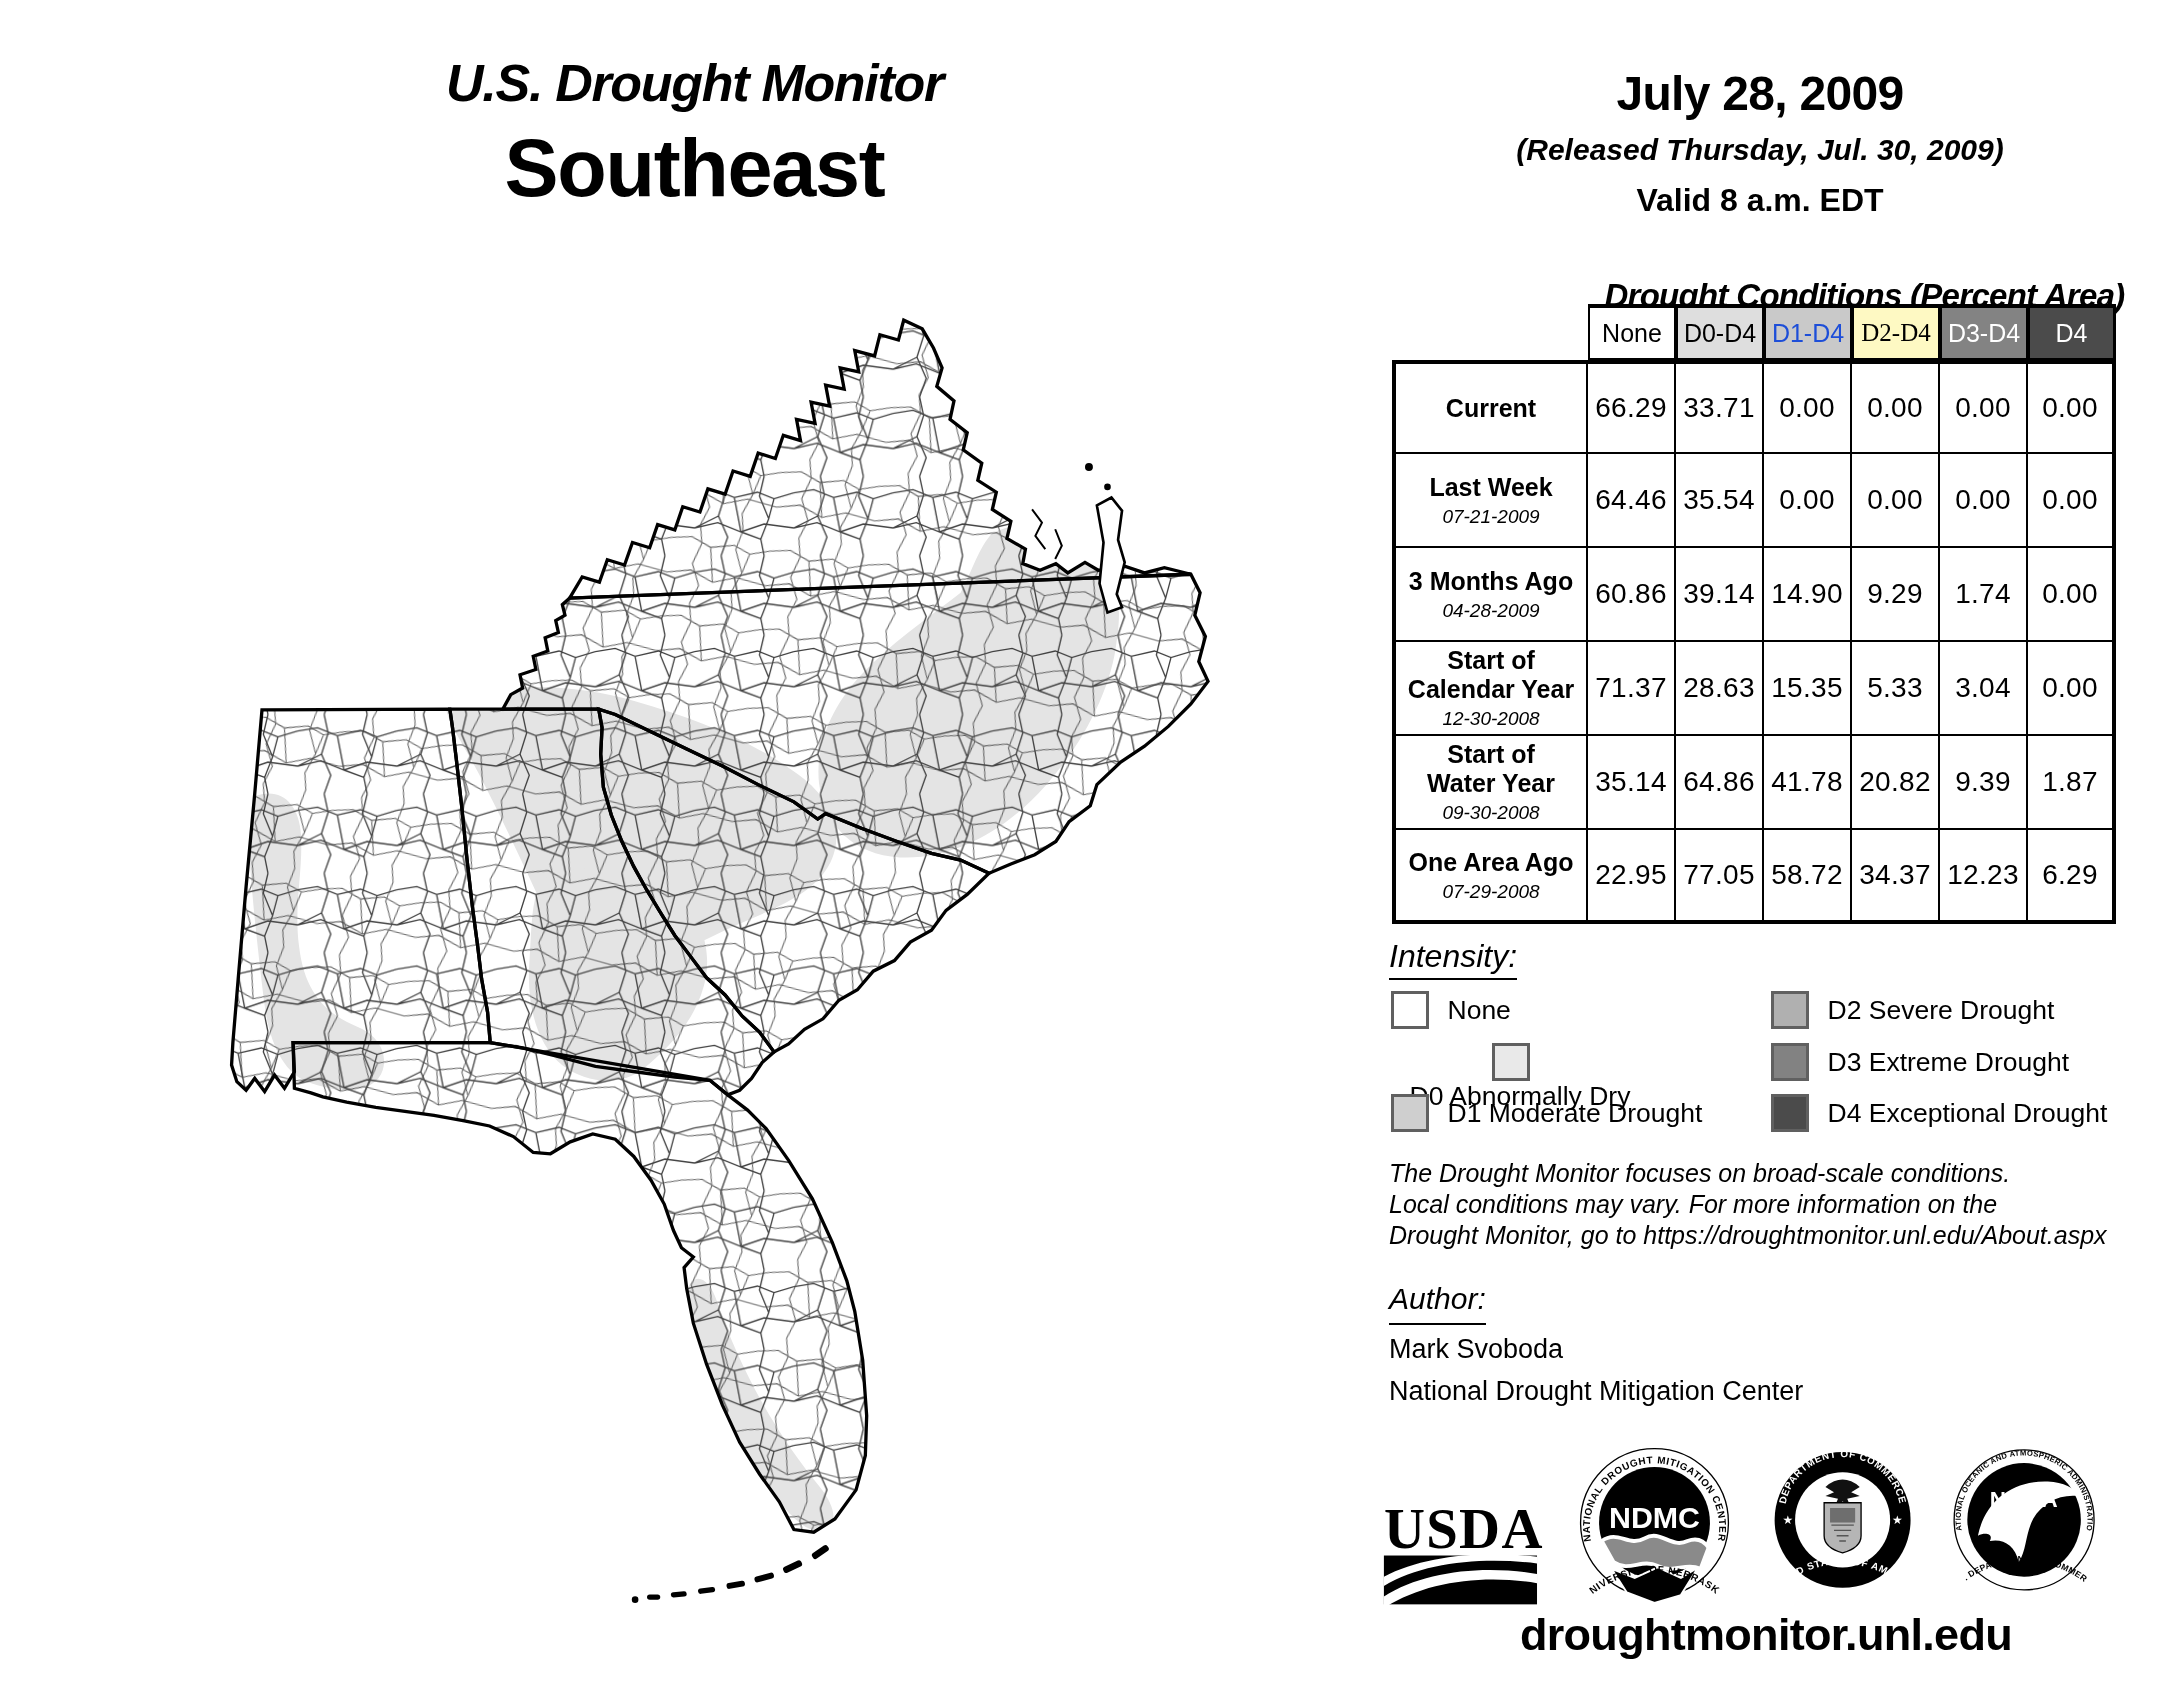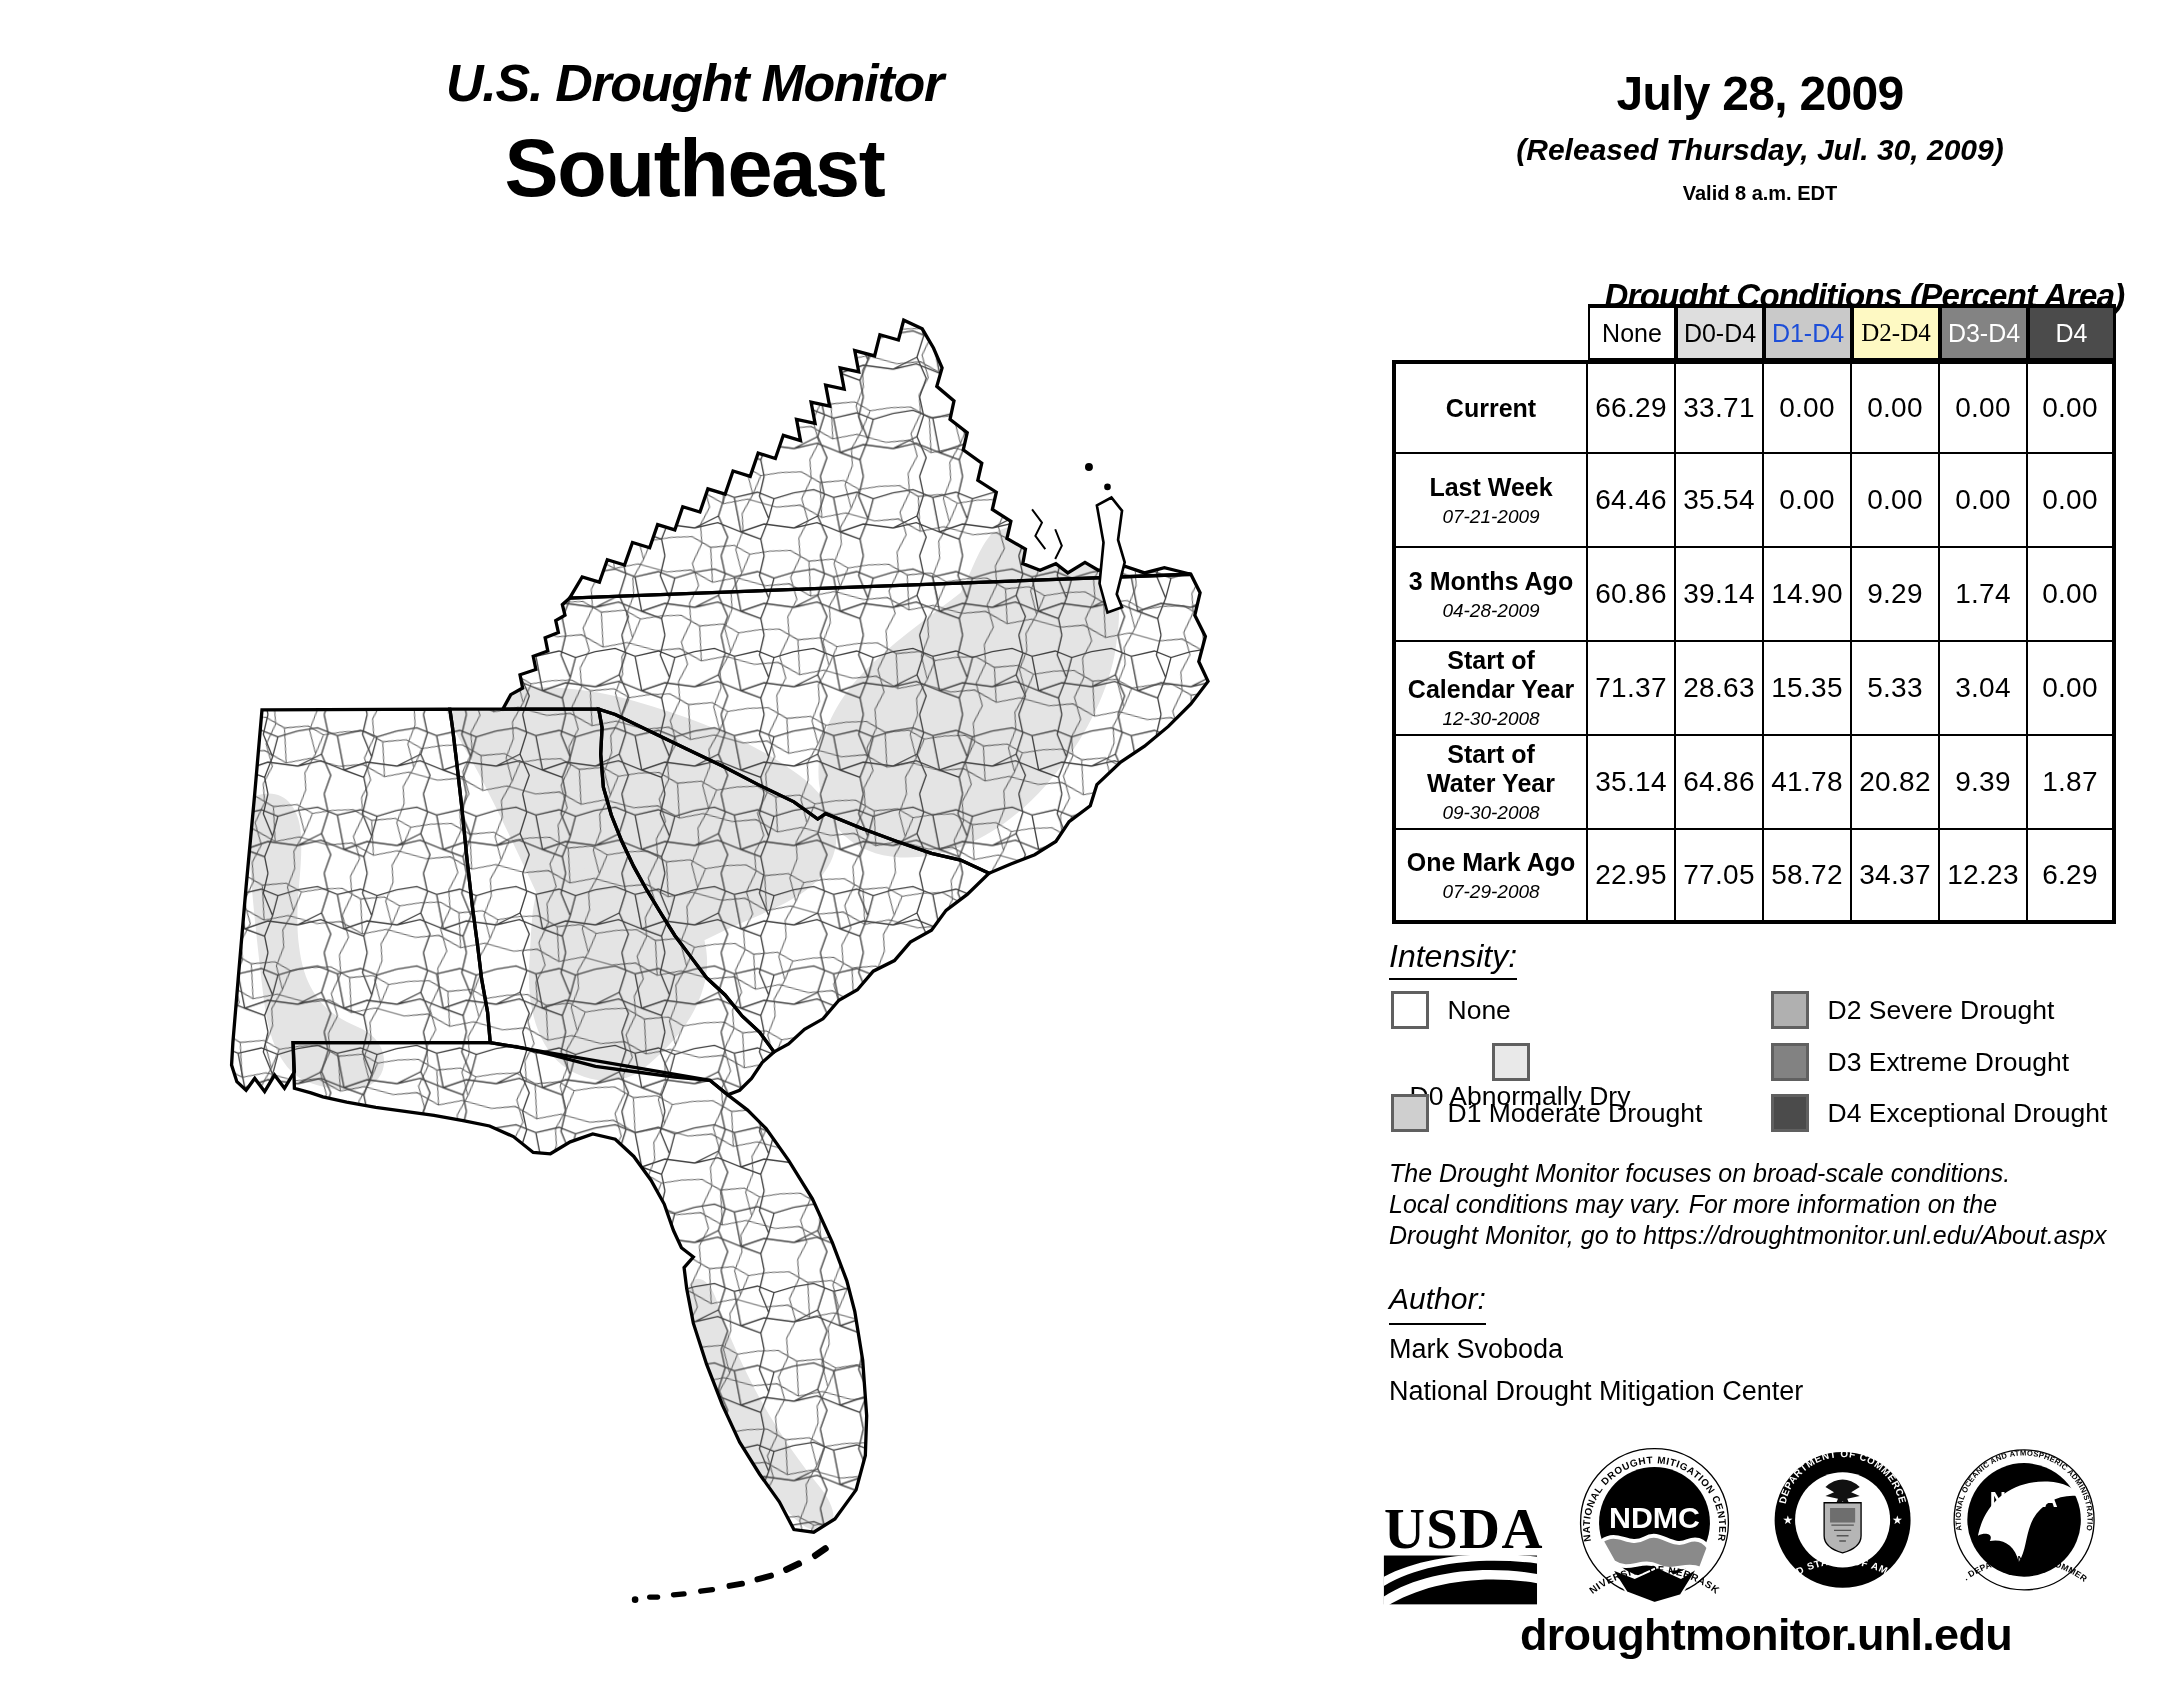--- a/index.html
+++ b/index.html
@@ -6,21 +6,21 @@
   body{width:2183px;height:1687px;position:relative;font-family:"Liberation Sans","DejaVu Sans",sans-serif;color:#000;overflow:hidden;}
   .abs{position:absolute;}
   
   .map-title{left:251px;top:53px;width:887px;text-align:center;}
   .map-title .t1{font-size:52px;font-weight:bold;font-style:italic;letter-spacing:-1.3px;}
   .map-title .t2{font-size:81px;font-weight:bold;letter-spacing:-1.3px;margin-top:9.3px;}
   
   .date-block{left:1350px;top:66px;width:820px;text-align:center;}
   .date-block .d1{font-size:48px;font-weight:bold;letter-spacing:-0.7px;}
   .date-block .d2{font-size:30px;font-weight:bold;font-style:italic;margin-top:12px;}
-  .date-block .d3{font-size:20px;font-weight:bold;margin-top:14.6px;}
+  .date-block .d3{font-size:32px;font-weight:bold;margin-top:14.6px;}
   
   .tbl-title{left:1600px;top:277px;width:529px;text-align:center;font-size:33px;font-style:italic;font-weight:600;letter-spacing:-0.7px;}
   .grid{left:1392px;top:304px;display:grid;grid-template-columns:196px repeat(6,88px);grid-template-rows:56px repeat(6,94px);}
   .corner{background:#fff;}
   .hcell{border:2px solid #000;border-top:4px solid #000;display:flex;align-items:center;justify-content:center;font-size:25px;}
   .hcell.last{border-right:3.3px solid #000;}
   .lcell{border-left:4px solid #000;border-right:2px solid #000;border-bottom:2.6px solid #000;display:flex;flex-direction:column;justify-content:center;text-align:center;}
   .lcell .lab{font-size:25px;font-weight:bold;line-height:29px;white-space:pre-line;}
   .lcell .ldate{font-size:19px;font-style:italic;margin-top:4px;}
   .vcell{border-right:2px solid #000;border-bottom:2.6px solid #000;display:flex;align-items:center;justify-content:center;font-size:28px;letter-spacing:0.3px;}
@@ -177,21 +177,21 @@
 Water Year</div>
       <div class="ldate">09-30-2008</div>
     </div>
     <div class="vcell">35.14</div>
     <div class="vcell">64.86</div>
     <div class="vcell">41.78</div>
     <div class="vcell">20.82</div>
     <div class="vcell">9.39</div>
     <div class="vcell col-last">1.87</div>
     <div class="lcell row-last">
-      <div class="lab">One Mark Ago</div>
+      <div class="lab">One Area Ago</div>
       <div class="ldate">07-29-2008</div>
     </div>
     <div class="vcell row-last">22.95</div>
     <div class="vcell row-last">77.05</div>
     <div class="vcell row-last">58.72</div>
     <div class="vcell row-last">34.37</div>
     <div class="vcell row-last">12.23</div>
     <div class="vcell row-last col-last">6.29</div>
   </div>
 

